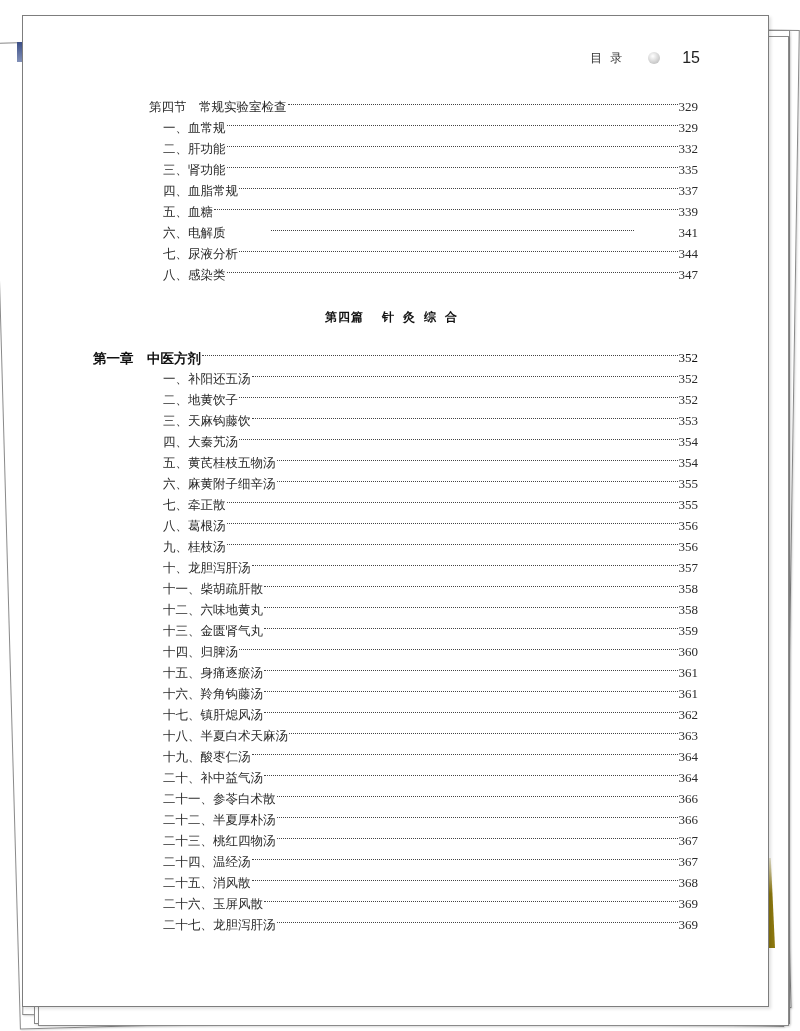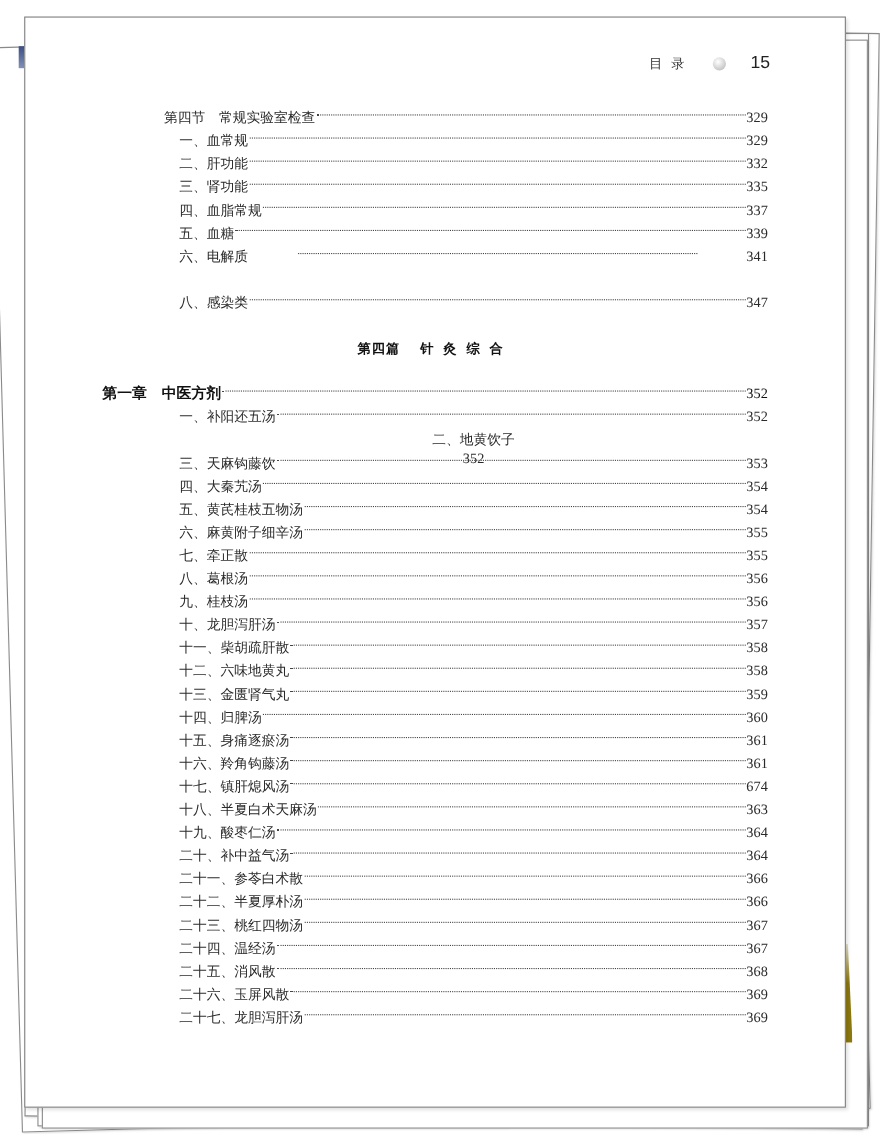--- a/index.html
+++ b/index.html
@@ -105,20 +105,25 @@
   <div class="toc-row" style="left:140px; top:188px;">
       <span class="label">五、血糖</span>
       <span class="leader"></span>
       <span class="pg">339</span>
     </div>
   <div class="toc-row" style="left:140px; top:209px;gap:44px;">
       <span class="label">六、电解质</span>
       <span class="leader"></span>
       <span class="pg">341</span>
     </div>
+  <div class="toc-row" style="left:140px; top:230px;">
+      <span class="label">七、尿液分析</span>
+      <span class="leader"></span>
+      <span class="pg">344</span>
+    </div>
   <div class="toc-row" style="left:140px; top:251px;">
       <span class="label">八、感染类</span>
       <span class="leader"></span>
       <span class="pg">347</span>
     </div>
 
   <div class="part-title" style="top:293px;">
     <span>第四篇</span><span class="sp"></span><span class="wide">针灸综合</span>
   </div>
 
@@ -126,21 +131,21 @@
     <span class="label">第一章　中医方剂</span>
     <span class="leader"></span>
     <span class="pg" style="font-weight:normal">352</span>
   </div>
 
   <div class="toc-row" style="left:140px; top:355px;">
       <span class="label">一、补阳还五汤</span>
       <span class="leader"></span>
       <span class="pg">352</span>
     </div>
-  <div class="toc-row" style="left:140px; top:376px;flex-direction:column;">
+  <div class="toc-row" style="left:140px; top:376px;">
       <span class="label">二、地黄饮子</span>
       <span class="leader"></span>
       <span class="pg">352</span>
     </div>
   <div class="toc-row" style="left:140px; top:397px;">
       <span class="label">三、天麻钩藤饮</span>
       <span class="leader"></span>
       <span class="pg">353</span>
     </div>
   <div class="toc-row" style="left:140px; top:418px;">
@@ -204,21 +209,21 @@
       <span class="pg">361</span>
     </div>
   <div class="toc-row" style="left:140px; top:670px;">
       <span class="label">十六、羚角钩藤汤</span>
       <span class="leader"></span>
       <span class="pg">361</span>
     </div>
   <div class="toc-row" style="left:140px; top:691px;">
       <span class="label">十七、镇肝熄风汤</span>
       <span class="leader"></span>
-      <span class="pg">674</span>
+      <span class="pg">362</span>
     </div>
   <div class="toc-row" style="left:140px; top:712px;">
       <span class="label">十八、半夏白术天麻汤</span>
       <span class="leader"></span>
       <span class="pg">363</span>
     </div>
   <div class="toc-row" style="left:140px; top:733px;">
       <span class="label">十九、酸枣仁汤</span>
       <span class="leader"></span>
       <span class="pg">364</span>

